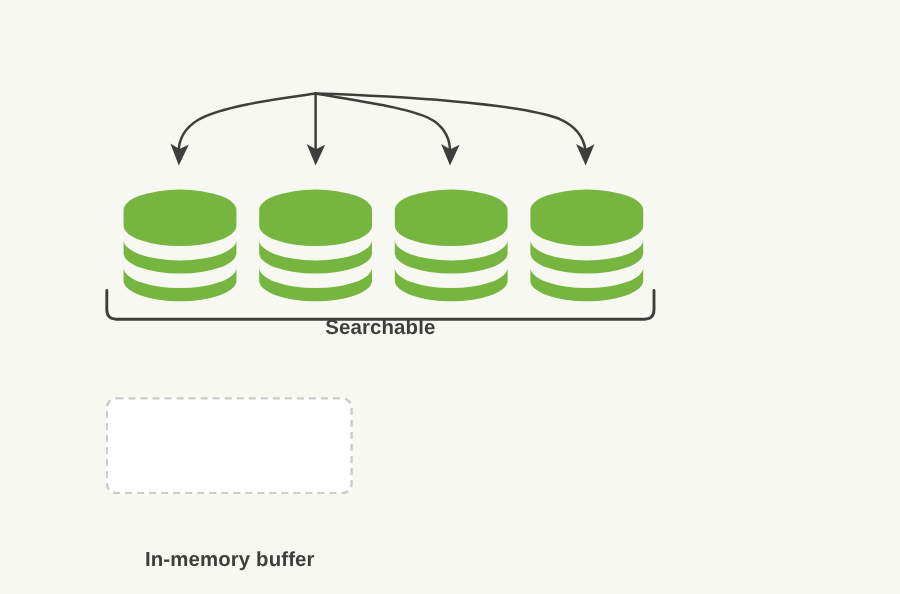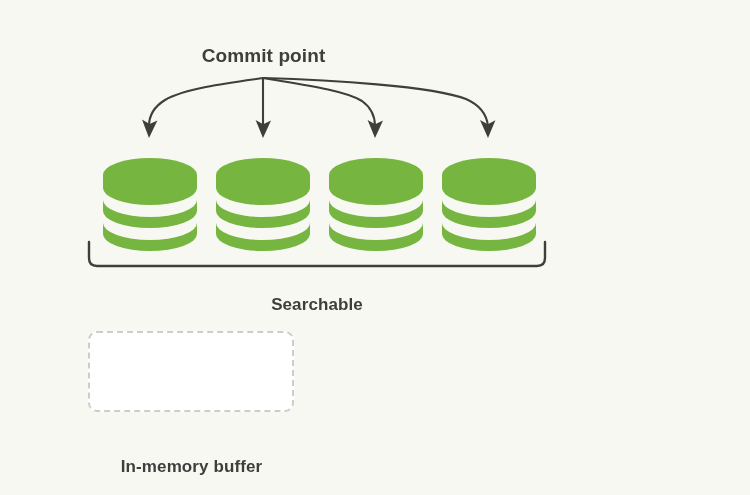--- a/index.html
+++ b/index.html
@@ -31,21 +31,21 @@
   #commit-point-label {
     left: 0;
     top: 46px;
     width: 527px;
     text-align: center;
     font-size: 19px;
     letter-spacing: 0.1px;
   }
   #searchable-label {
     left: 0;
-    top: 296px;
+    top: 264px;
     width: 634px;
     text-align: center;
     font-size: 17px;
     letter-spacing: 0.1px;
   }
   #buffer-label {
     left: 0;
     top: 426px;
     width: 383px;
     text-align: center;
@@ -70,21 +70,20 @@
     background: #ffffff;
     border: 2px dashed #cdcdc9;
     border-radius: 9px;
   }
 </style>
 </head>
 <body>
 
 <div id="stage">
 
-  <div class="label" id="commit-point-label">Commit point</div>
 
   <svg class="overlay" width="750" height="495">
     <defs>
       <style>
         .arrowline { fill: none; stroke: #3e3e3c; stroke-width: 2.1; stroke-linecap: round; }
         .arrowhead { fill: #3e3e3c; stroke: none; }
       </style>
     </defs>
 
     <g>

